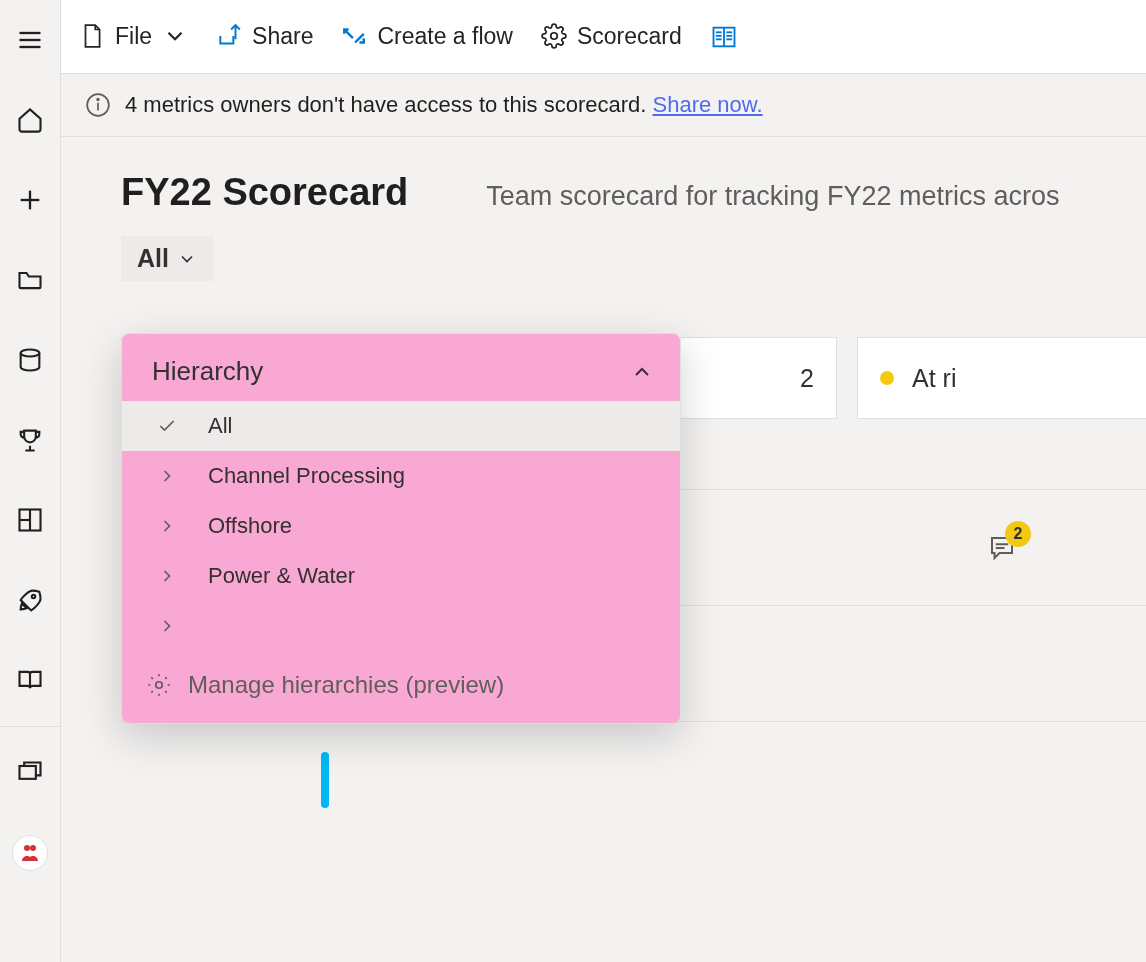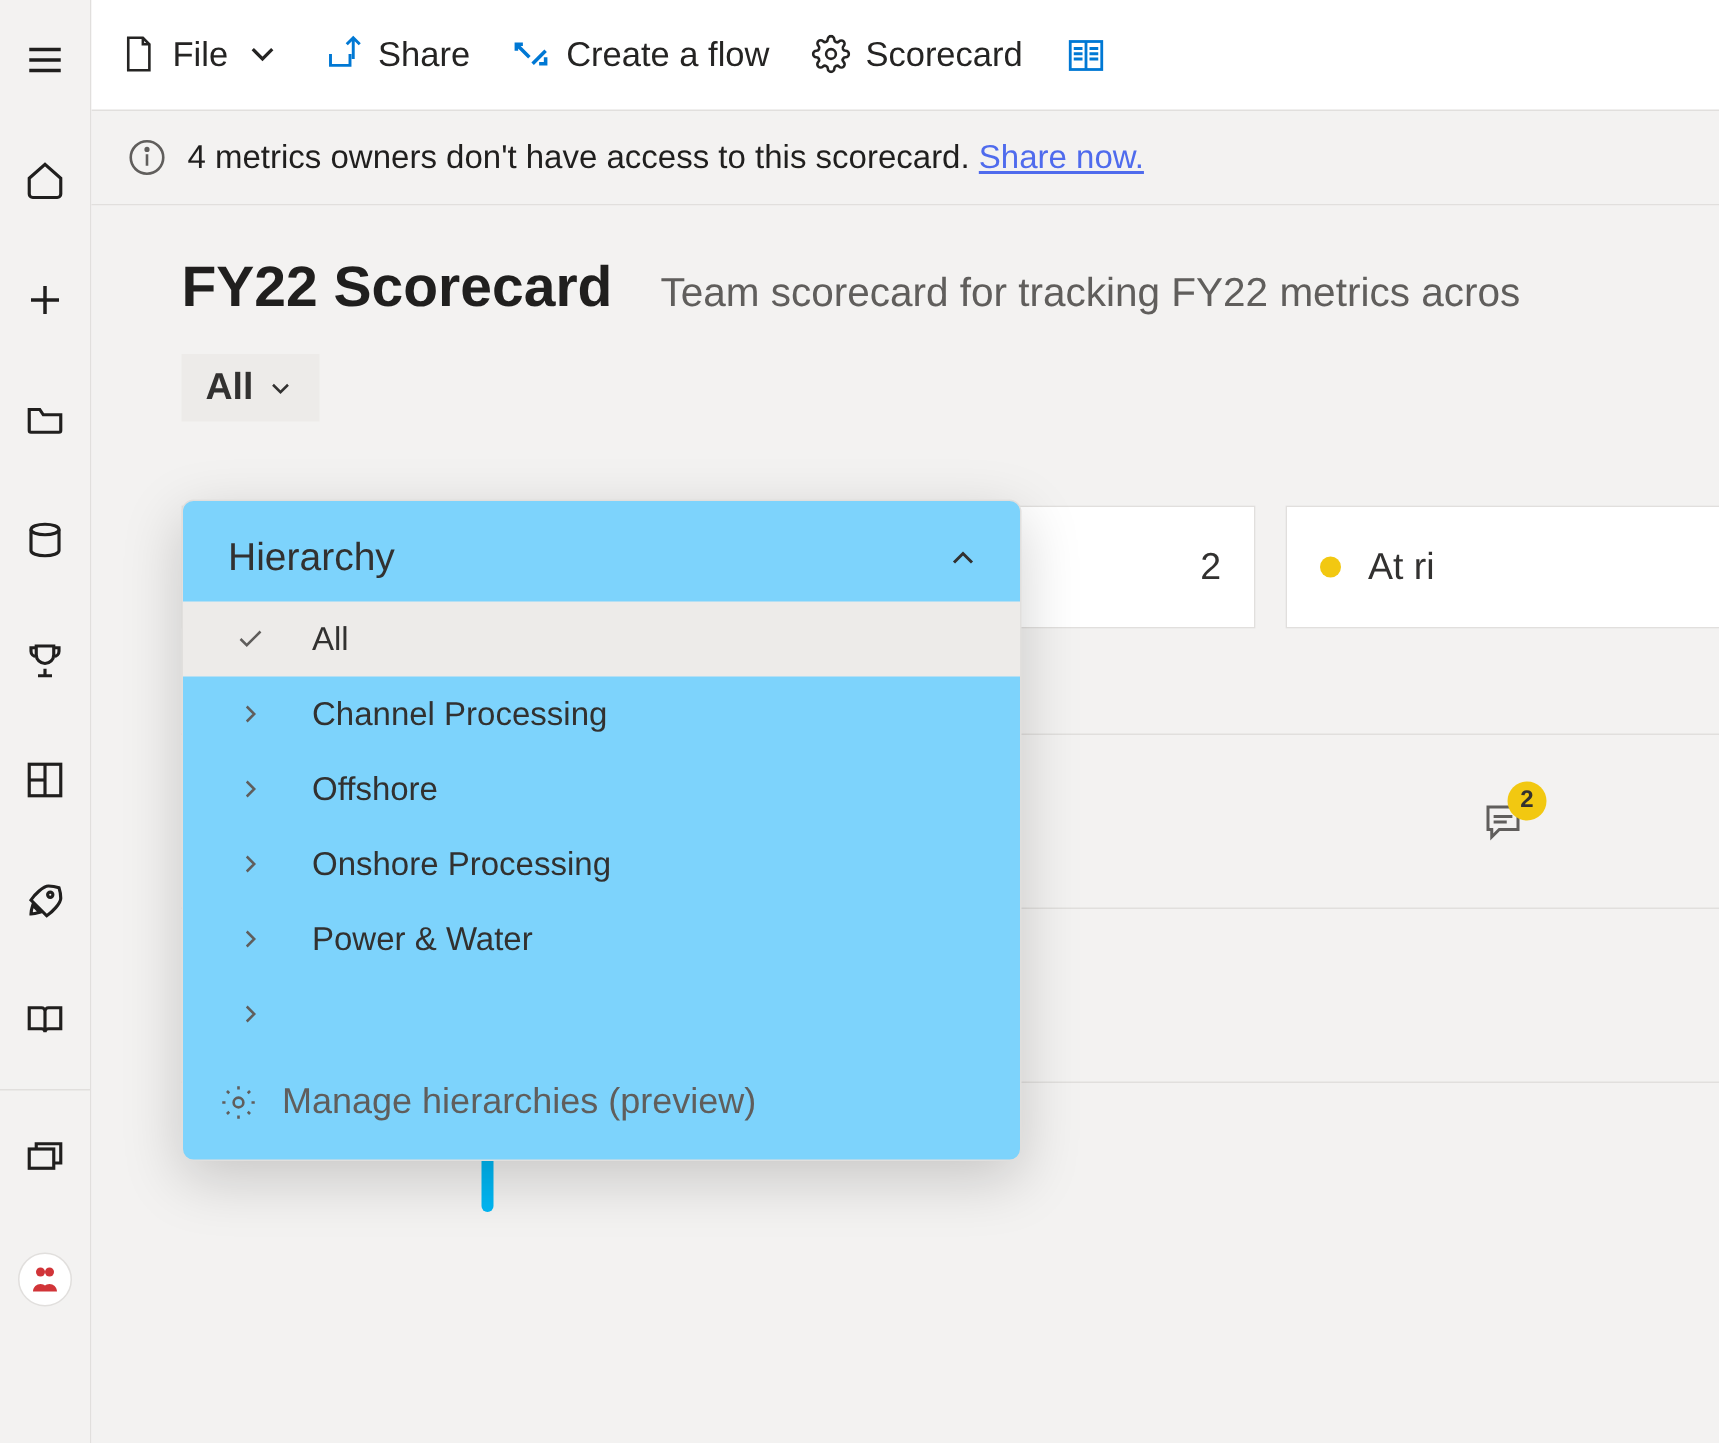--- a/index.html
+++ b/index.html
@@ -92,20 +92,21 @@
   }
   .page-title {
     font-weight:600;
     font-size: 38px;
     color:#201f1e;
   }
   .page-desc {
     font-size: 27px;
     color:#605e5c;
     white-space: nowrap;
+    margin-left: 46px;
   }
 
   .filter-btn {
     display:inline-flex; align-items:center; gap:8px;
     background:#edebe9;
     padding: 8px 16px;
     font-size: 25px;
     font-weight:600;
     color:#323130;
     cursor:pointer;
@@ -159,21 +160,21 @@
     background:#f2c811;
     display:flex;align-items:center;justify-content:center;
     font-size:16px; font-weight:600;
   }
 
   
   .popup {
     position:absolute;
     left: 60px; top:196px;
     width: 560px;
-    background:#7dd3fc;
+    background:#f9a8d4;
     border:1px solid #e1dfdd;
     border-radius: 8px;
     box-shadow: 0 12px 40px rgba(0,0,0,.18);
     z-index: 100;
     padding-bottom: 18px;
   }
   .popup-header {
     display:flex; align-items:center; justify-content:space-between;
     padding: 22px 26px 14px 30px;
     font-size: 26px;
@@ -417,28 +418,20 @@
                 </svg>
               </span>
               <span>Offshore</span>
             </div>
             <div class="popup-row">
               <span class="indent">
                 <svg viewBox="0 0 24 24" fill="none" stroke="currentColor" stroke-width="2">
                   <polyline points="9 6 15 12 9 18"></polyline>
                 </svg>
               </span>
-              <span>Onshore Processing</span>
-            </div>
-            <div class="popup-row">
-              <span class="indent">
-                <svg viewBox="0 0 24 24" fill="none" stroke="currentColor" stroke-width="2">
-                  <polyline points="9 6 15 12 9 18"></polyline>
-                </svg>
-              </span>
               <span>Power &amp; Water</span>
             </div>
             <div class="popup-row">
               <span class="indent">
                 <svg viewBox="0 0 24 24" fill="none" stroke="currentColor" stroke-width="2">
                   <polyline points="9 6 15 12 9 18"></polyline>
                 </svg>
               </span>
             </div>
           </div>

